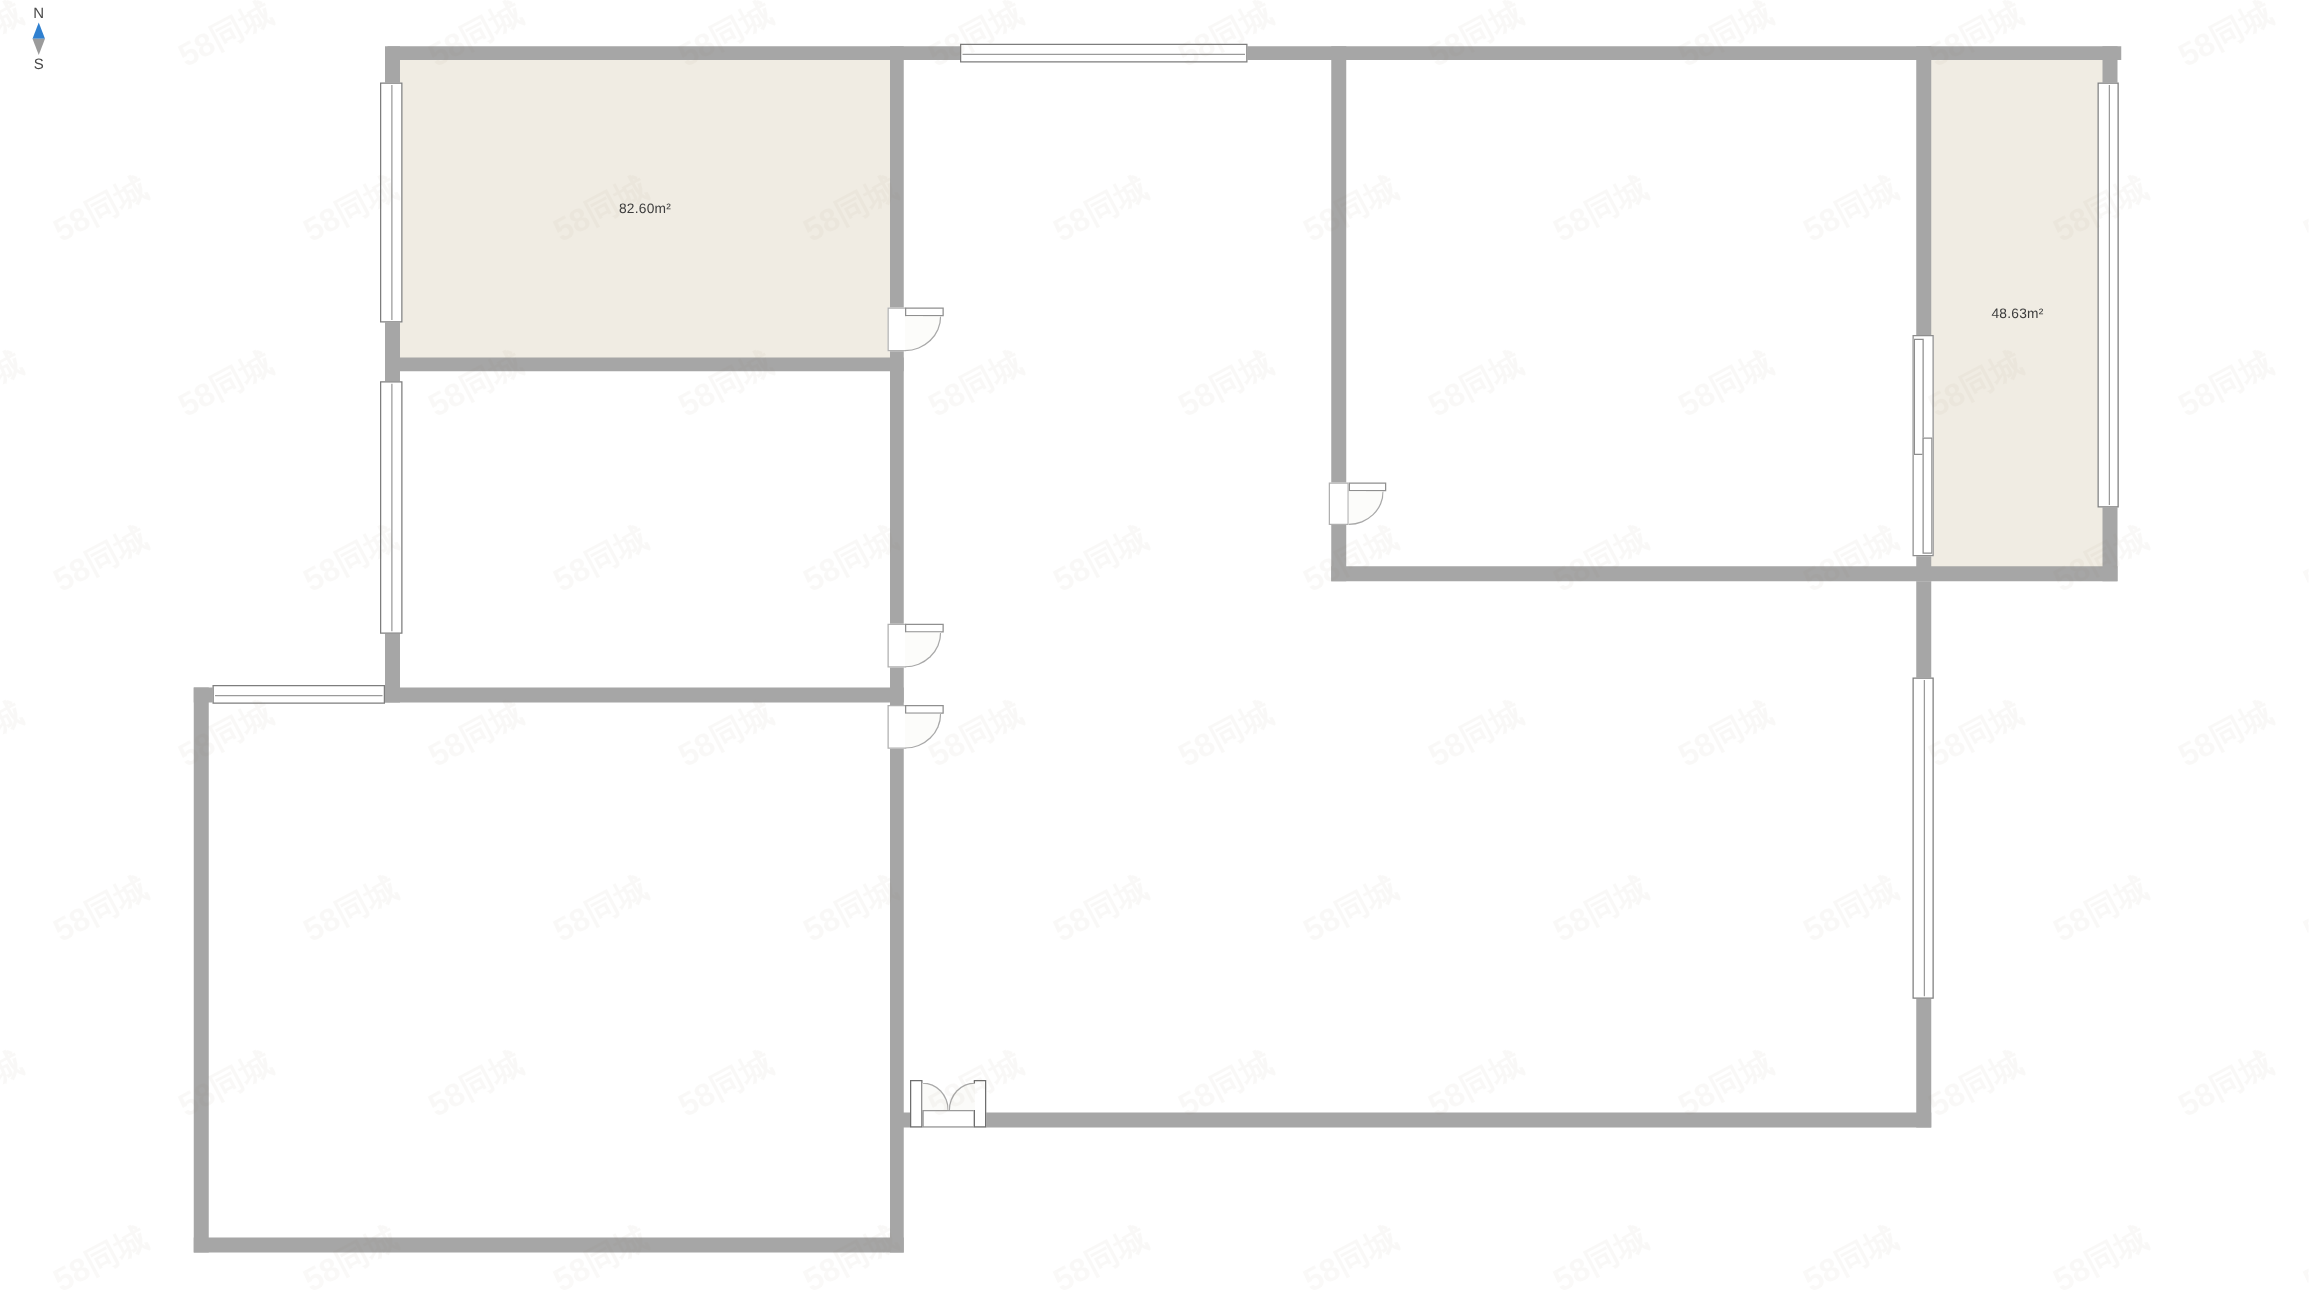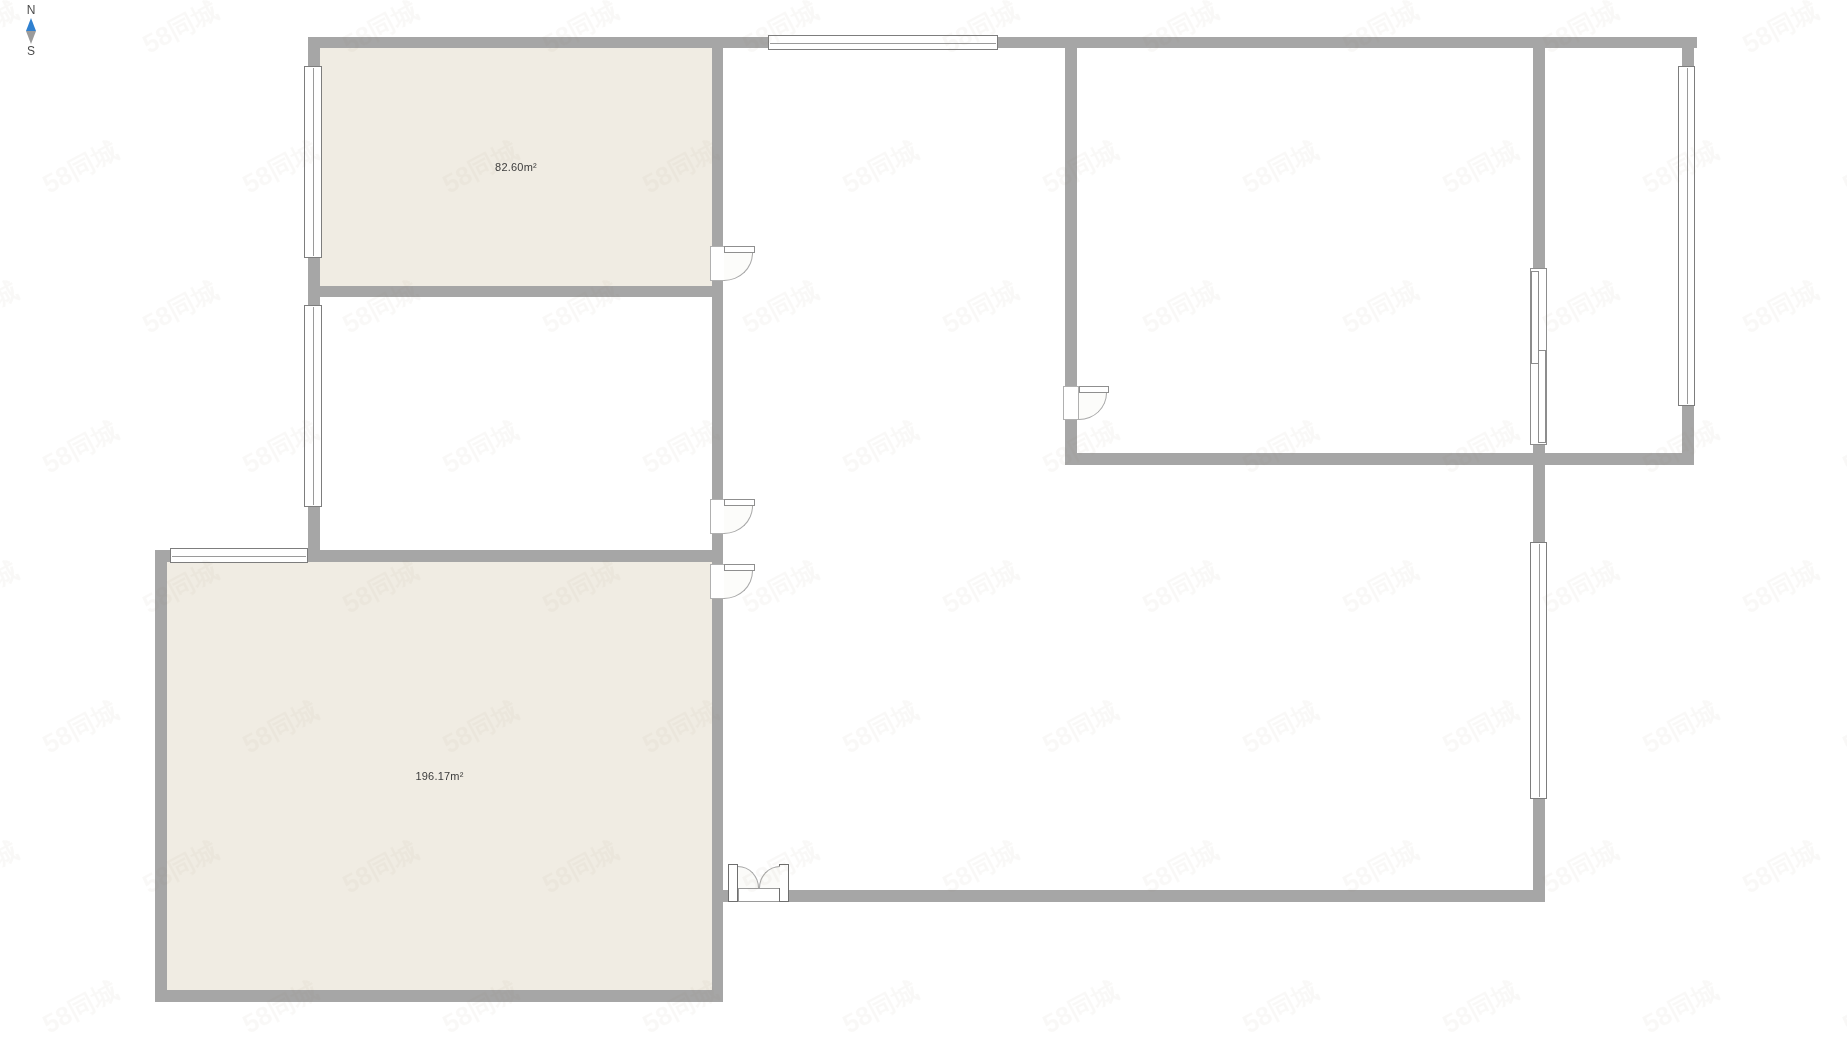--- a/index.html
+++ b/index.html
@@ -51,22 +51,22 @@
   <div class="compass">
     <span>N</span>
     <span class="arrow-up"></span>
     <span class="arrow-down"></span>
     <span>S</span>
   </div>
 
   <div class="room-fill" style="left:314px;top:42px;width:404px;height:249px;justify-content:center;">
     <span class="room-label">82.60m²</span>
   </div>
-  <div class="room-fill" style="left:161px;top:556px;width:557px;height:440px;">
-    <span class="room-label">196.17m²</span>
+  <div class="room-fill" style="left:1539px;top:42px;width:150px;height:417px;">
+    <span class="room-label">48.63m²</span>
   </div>
 
   <div class="wall" style="left:310px;top:37px;width:1387px;height:11px;"></div>
   <div class="wall" style="left:308px;top:286px;width:415px;height:11px;"></div>
   <div class="wall" style="left:155px;top:550px;width:568px;height:12px;"></div>
   <div class="wall" style="left:155px;top:990px;width:568px;height:12px;"></div>
   <div class="wall" style="left:712px;top:890px;width:833px;height:12px;"></div>
   <div class="wall" style="left:1065px;top:453px;width:629px;height:12px;"></div>
   <div class="wall" style="left:308px;top:37px;width:12px;height:525px;"></div>
   <div class="wall" style="left:155px;top:550px;width:12px;height:452px;"></div>

